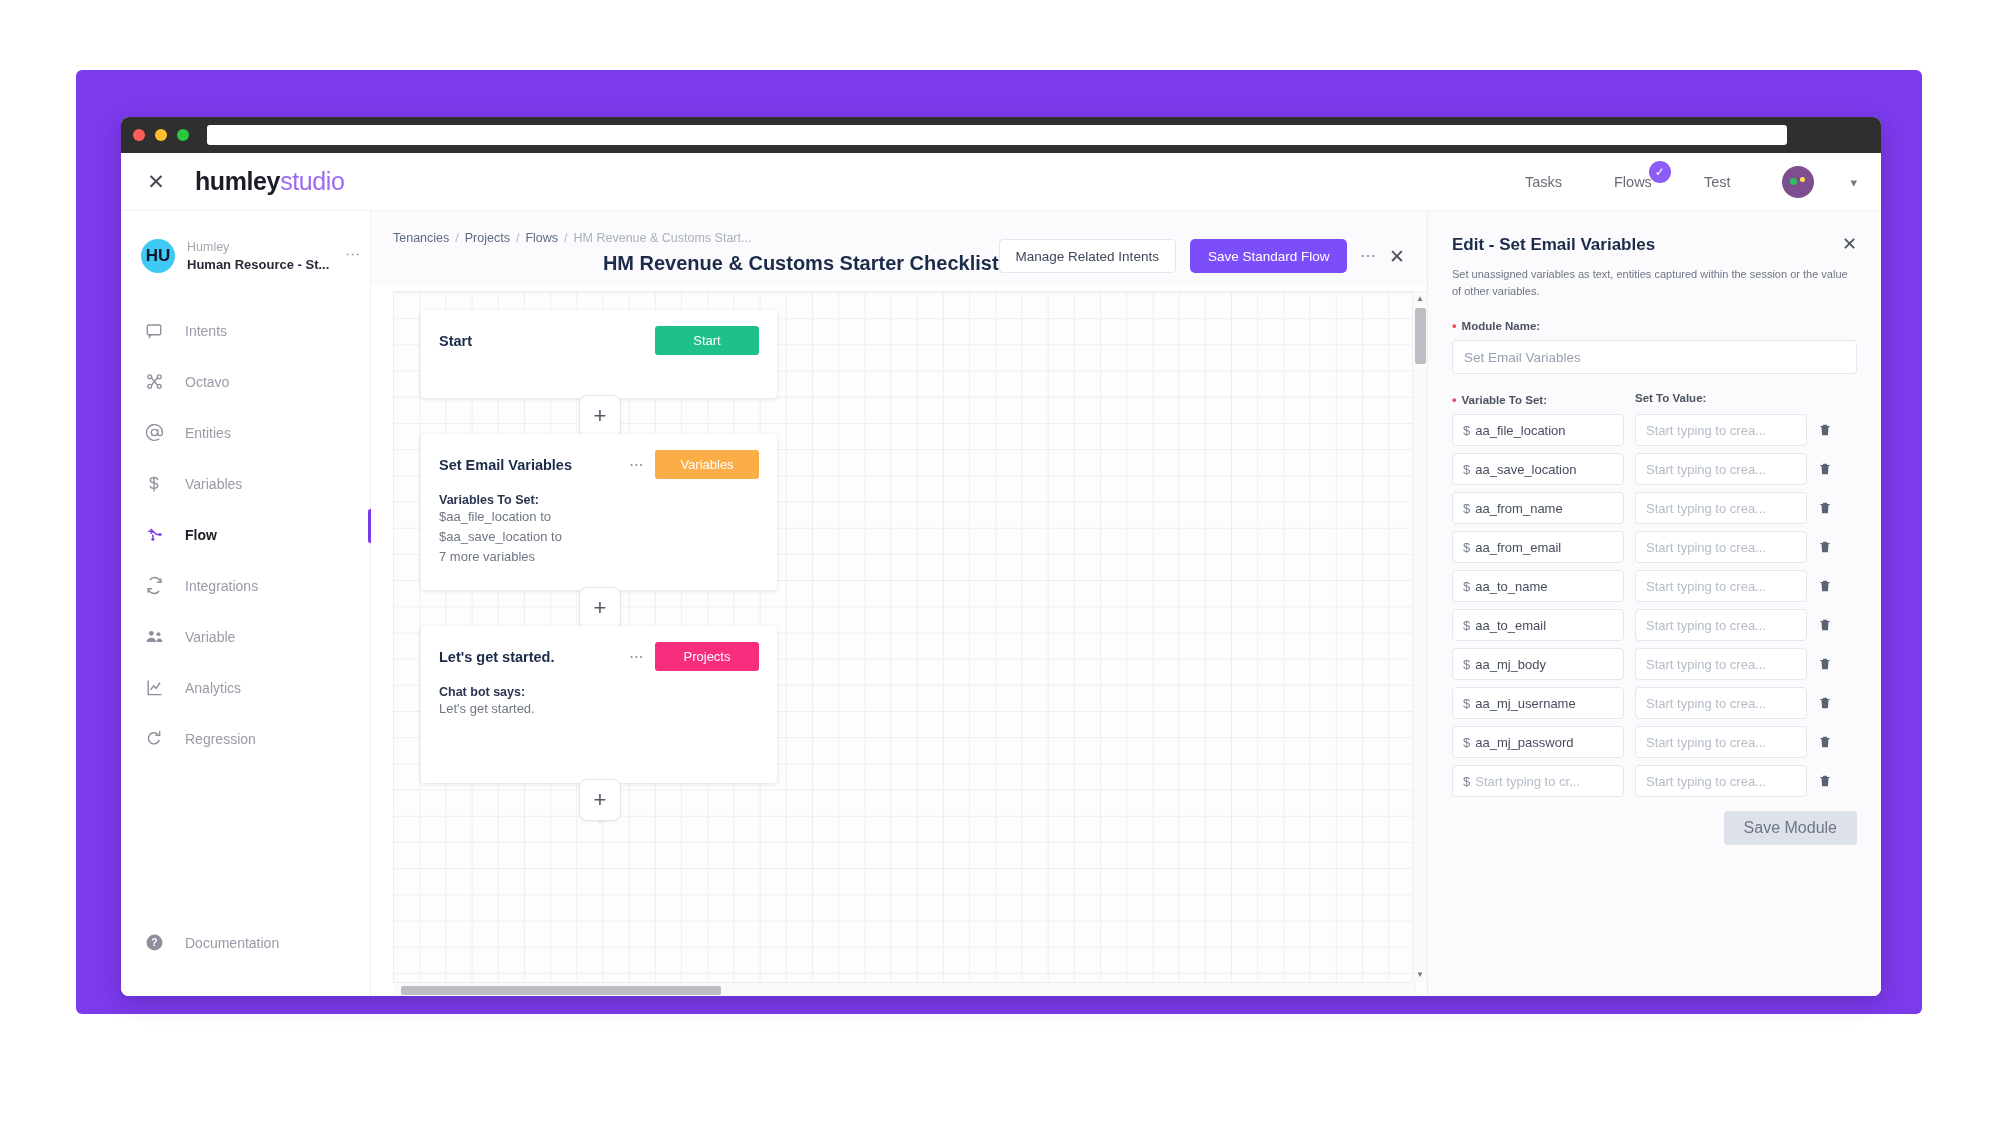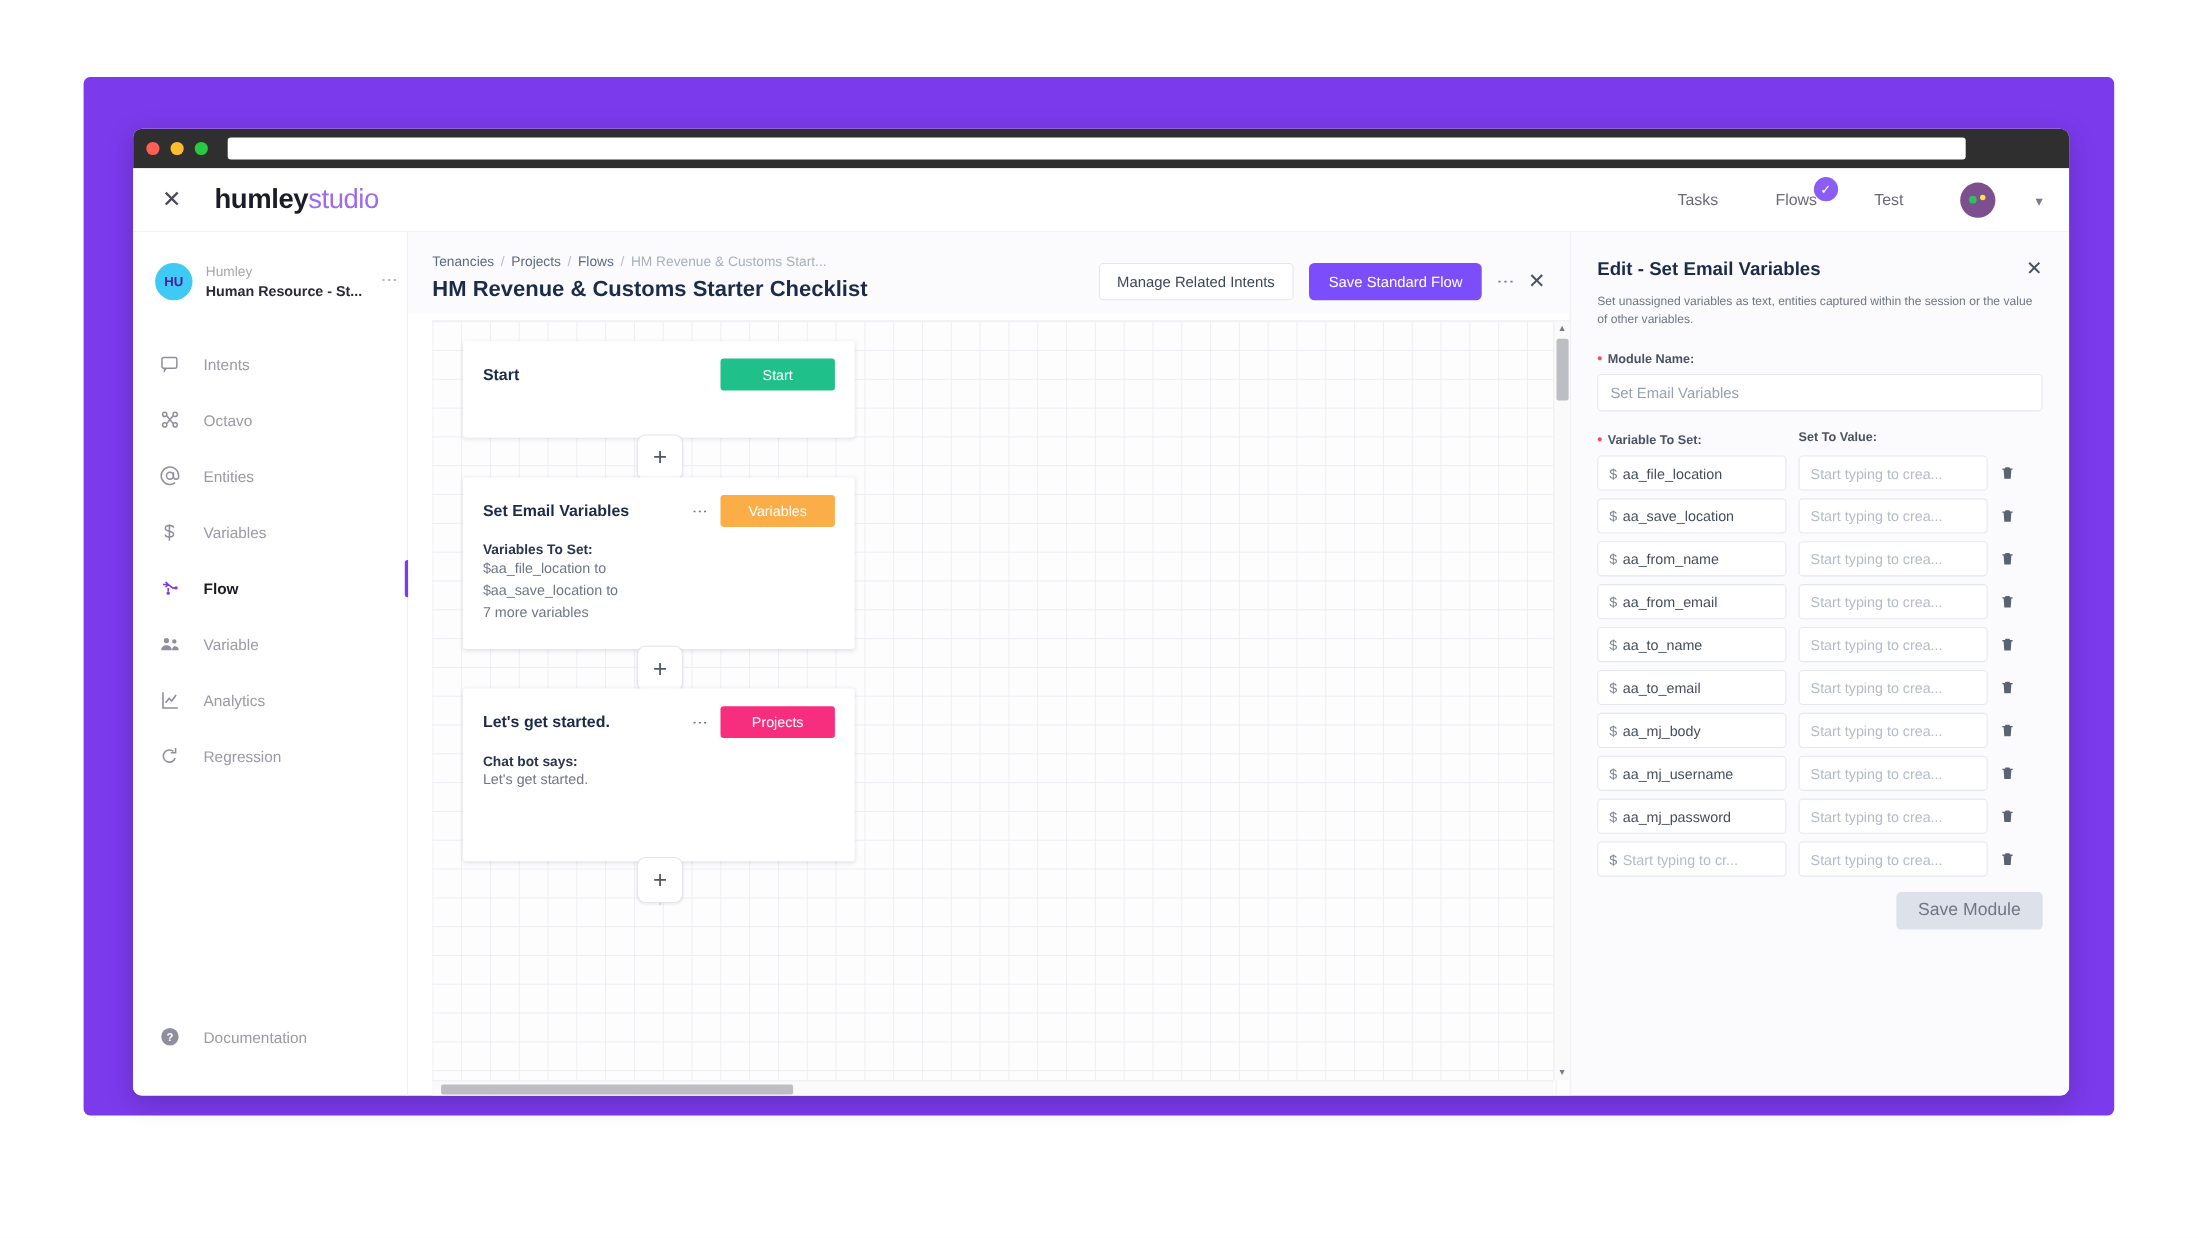--- a/index.html
+++ b/index.html
@@ -112,22 +112,22 @@
     border-right: 1px solid #f0f0f4;
   }
   #tenant {
     display: flex; align-items: center;
     padding: 8px 14px 8px 20px;
     gap: 12px;
     position: relative;
   }
   #tenant-avatar {
     width: 34px; height: 34px; border-radius: 50%;
-    background: #3fc9f5; color: #4c1d95;
-    font-size: 12px; font-weight: 600;
+    background: #3fc9f5; color: #0f172a;
+    font-size: 17px; font-weight: 600;
     display: flex; align-items: center; justify-content: center;
     flex: none;
   }
   #tenant-text { line-height: 1.35; overflow: hidden; }
   #tenant-org { font-size: 12.5px; color: #a6a6b3; }
   #tenant-name { font-size: 13px; color: #2a2a38; font-weight: 700; white-space: nowrap; }
   #tenant-kebab {
     position: absolute; right: 12px; top: 16px;
     color: #9a9aa8; font-size: 15px; letter-spacing: 0; line-height: .6;
     writing-mode: vertical-rl;
@@ -175,20 +175,21 @@
     background: #fbfbfd;
   }
   #crumbline { flex: 1; min-width: 0; }
   #crumbs { font-size: 12.5px; color: #5d6b82; white-space: nowrap; }
   #crumbs .sep { color: #b6bcc9; margin: 0 6px; }
   #crumbs .cur { color: #a8b0be; }
   #page-title {
     margin-top: 7px;
     font-size: 20px; font-weight: 700; color: #1c2b4a;
     white-space: nowrap;
+    text-align: right;
   }
   #head-actions { display: flex; align-items: center; gap: 14px; padding-top: 8px; }
   #btn-manage {
     height: 34px; padding: 0 16px;
     border: 1px solid #e3e6ee; border-radius: 4px;
     background: #ffffff; color: #3d4759;
     font-size: 13.5px;
     display: flex; align-items: center;
   }
   #btn-save-flow {
@@ -452,20 +453,29 @@
               <path d="M4 8h6l5 4h5M10 8l-3-3M10 8l-3 3"></path>
               <circle cx="19" cy="12" r="1.9" fill="currentColor" stroke="none"></circle>
               <circle cx="10" cy="18" r="1.9" fill="currentColor" stroke="none"></circle>
               <path d="M10 12v4"></path>
             </svg>
           </span>
           <span class="navlabel">Flow</span>
           <span id="active-bar"></span>
         </div>
 
+        <div class="navitem">
+          <span class="navicon">
+            <svg width="19" height="19" viewBox="0 0 24 24" fill="none" stroke="currentColor" stroke-width="1.8">
+              <path d="M20 8a8 8 0 00-14-3M4 16a8 8 0 0014 3"></path>
+              <path d="M20 3v5h-5M4 21v-5h5"></path>
+            </svg>
+          </span>
+          <span class="navlabel">Integrations</span>
+        </div>
 
         <div class="navitem">
           <span class="navicon">
             <svg width="19" height="19" viewBox="0 0 24 24" fill="currentColor">
               <circle cx="8" cy="8" r="3"></circle>
                 <circle cx="17" cy="9" r="2.5"></circle>
               <path d="M2 19c0-3.3 2.7-5.5 6-5.5s6 2.2 6 5.5z"></path>
               <path d="M14.5 19c0-2.6 1.3-4.4 3.5-4.4S22 16.4 22 19z"></path>
             </svg>
           </span>

